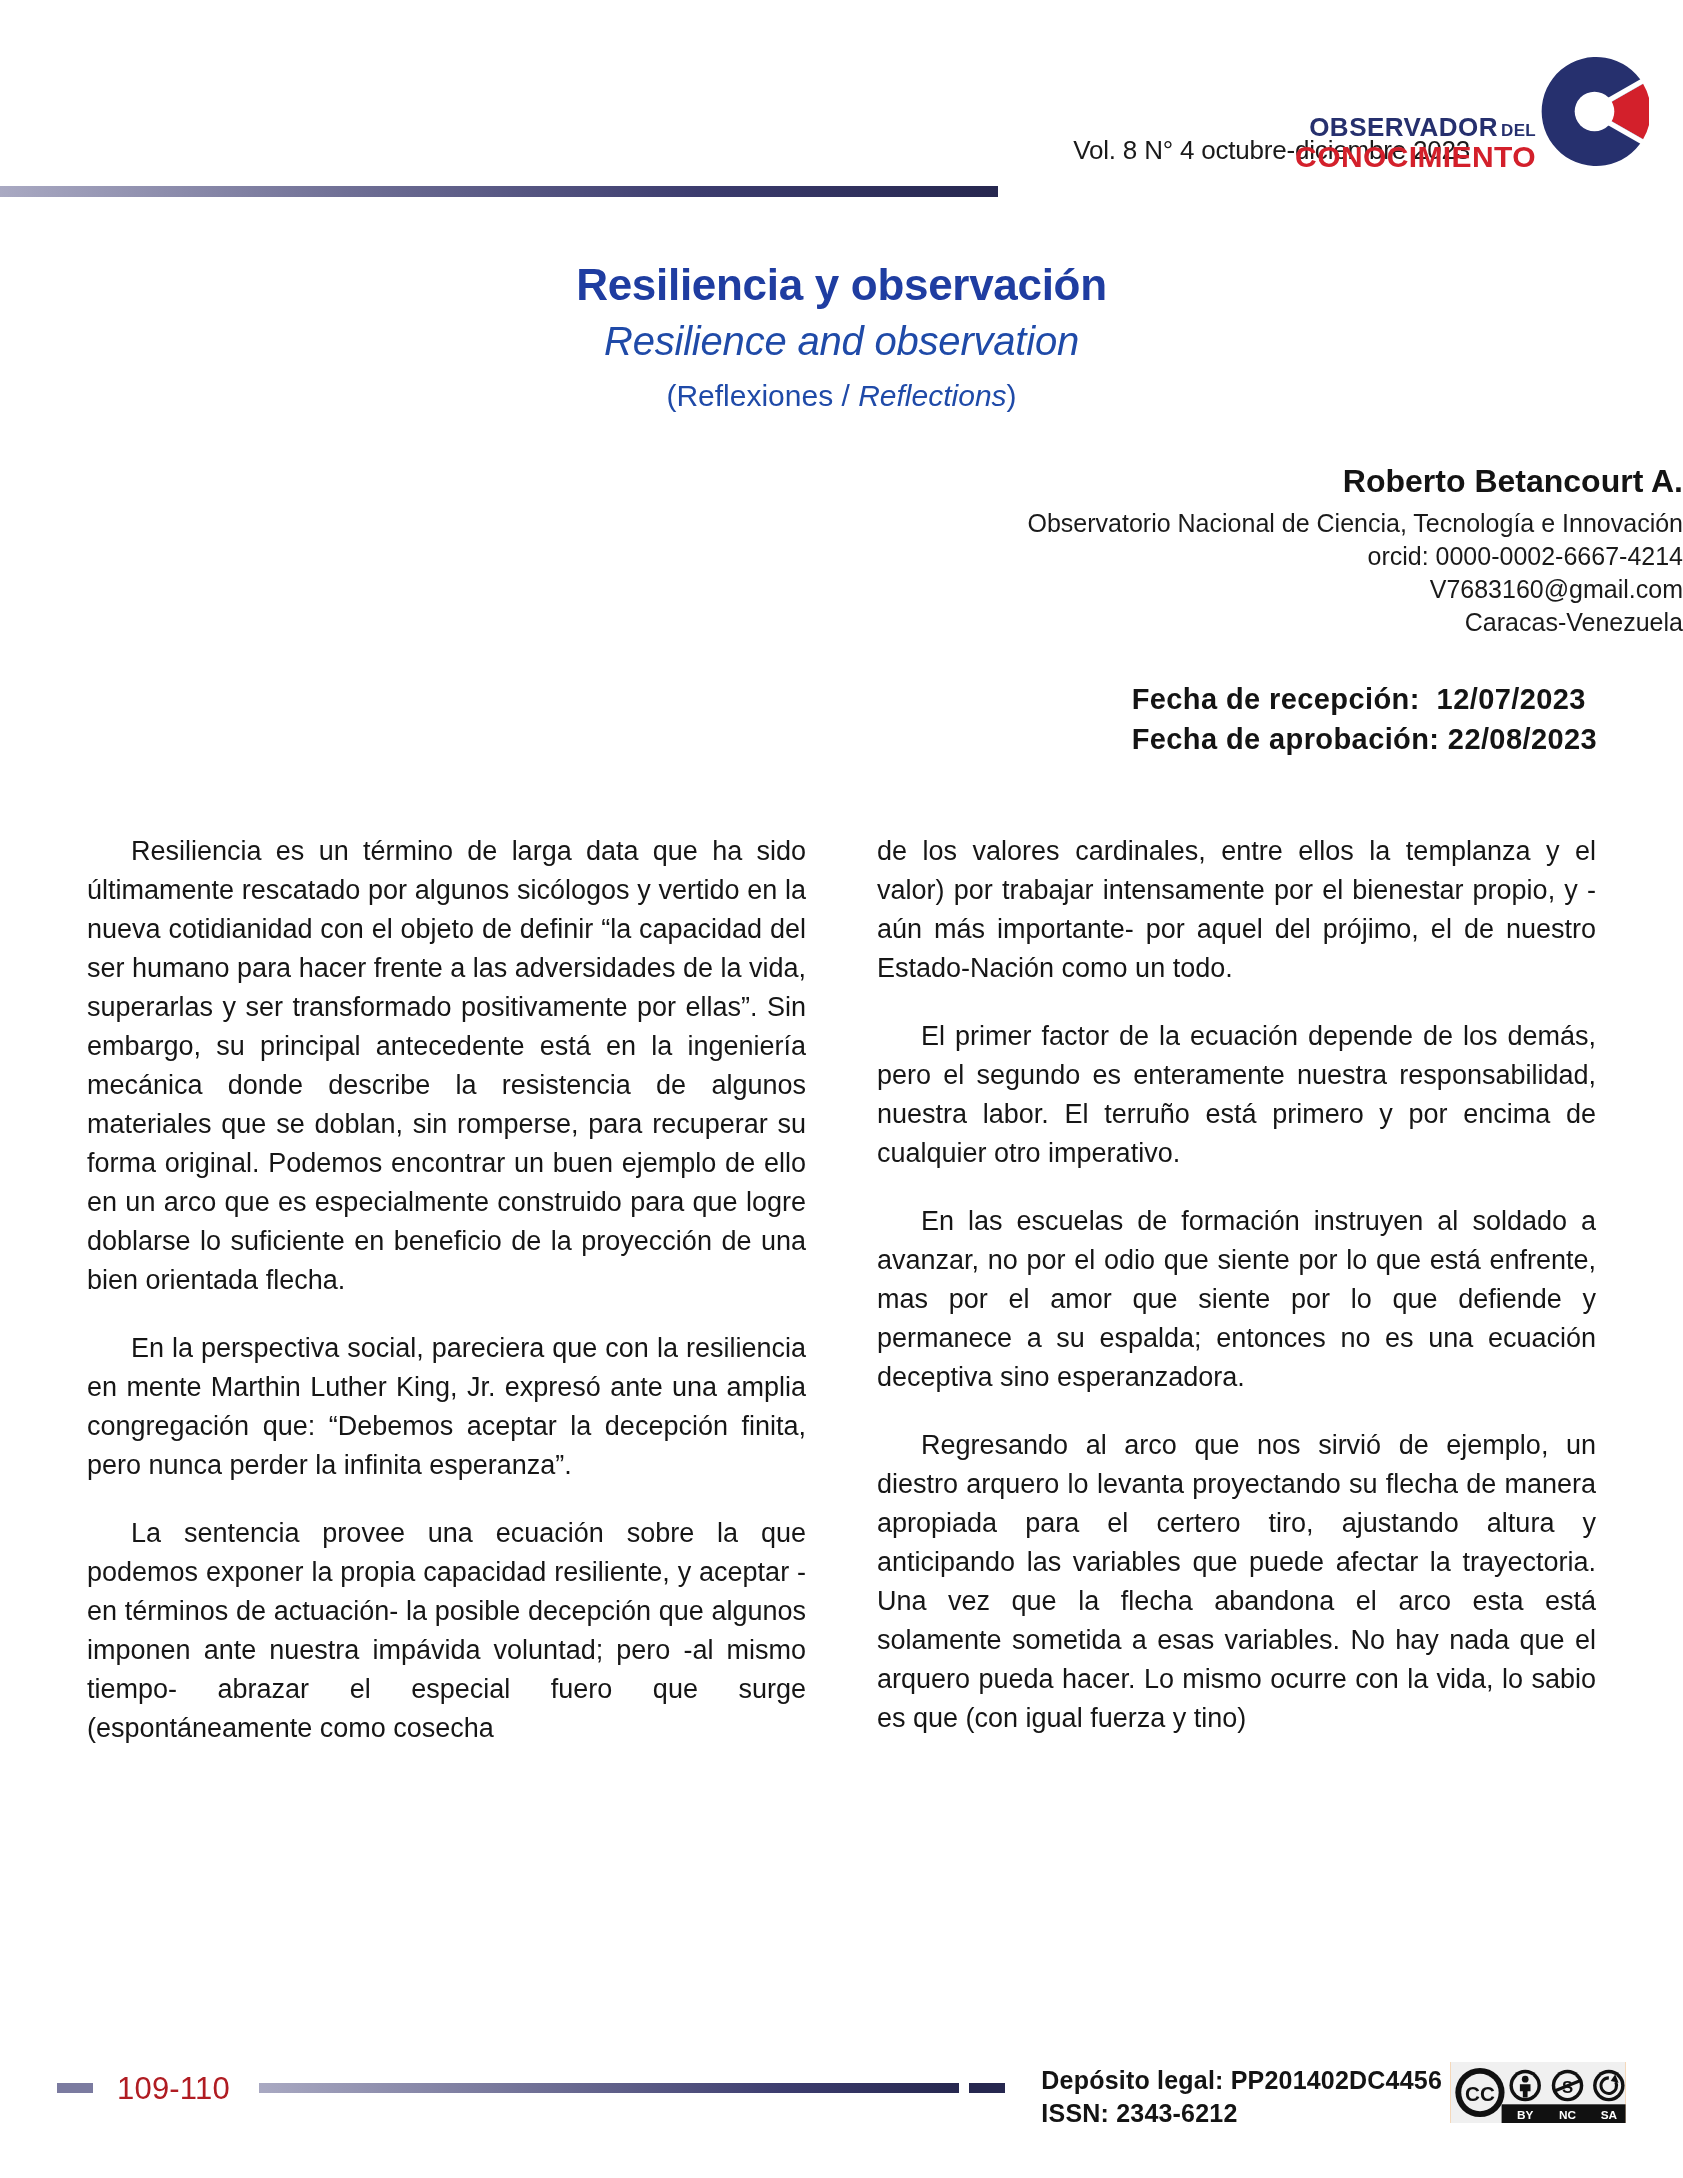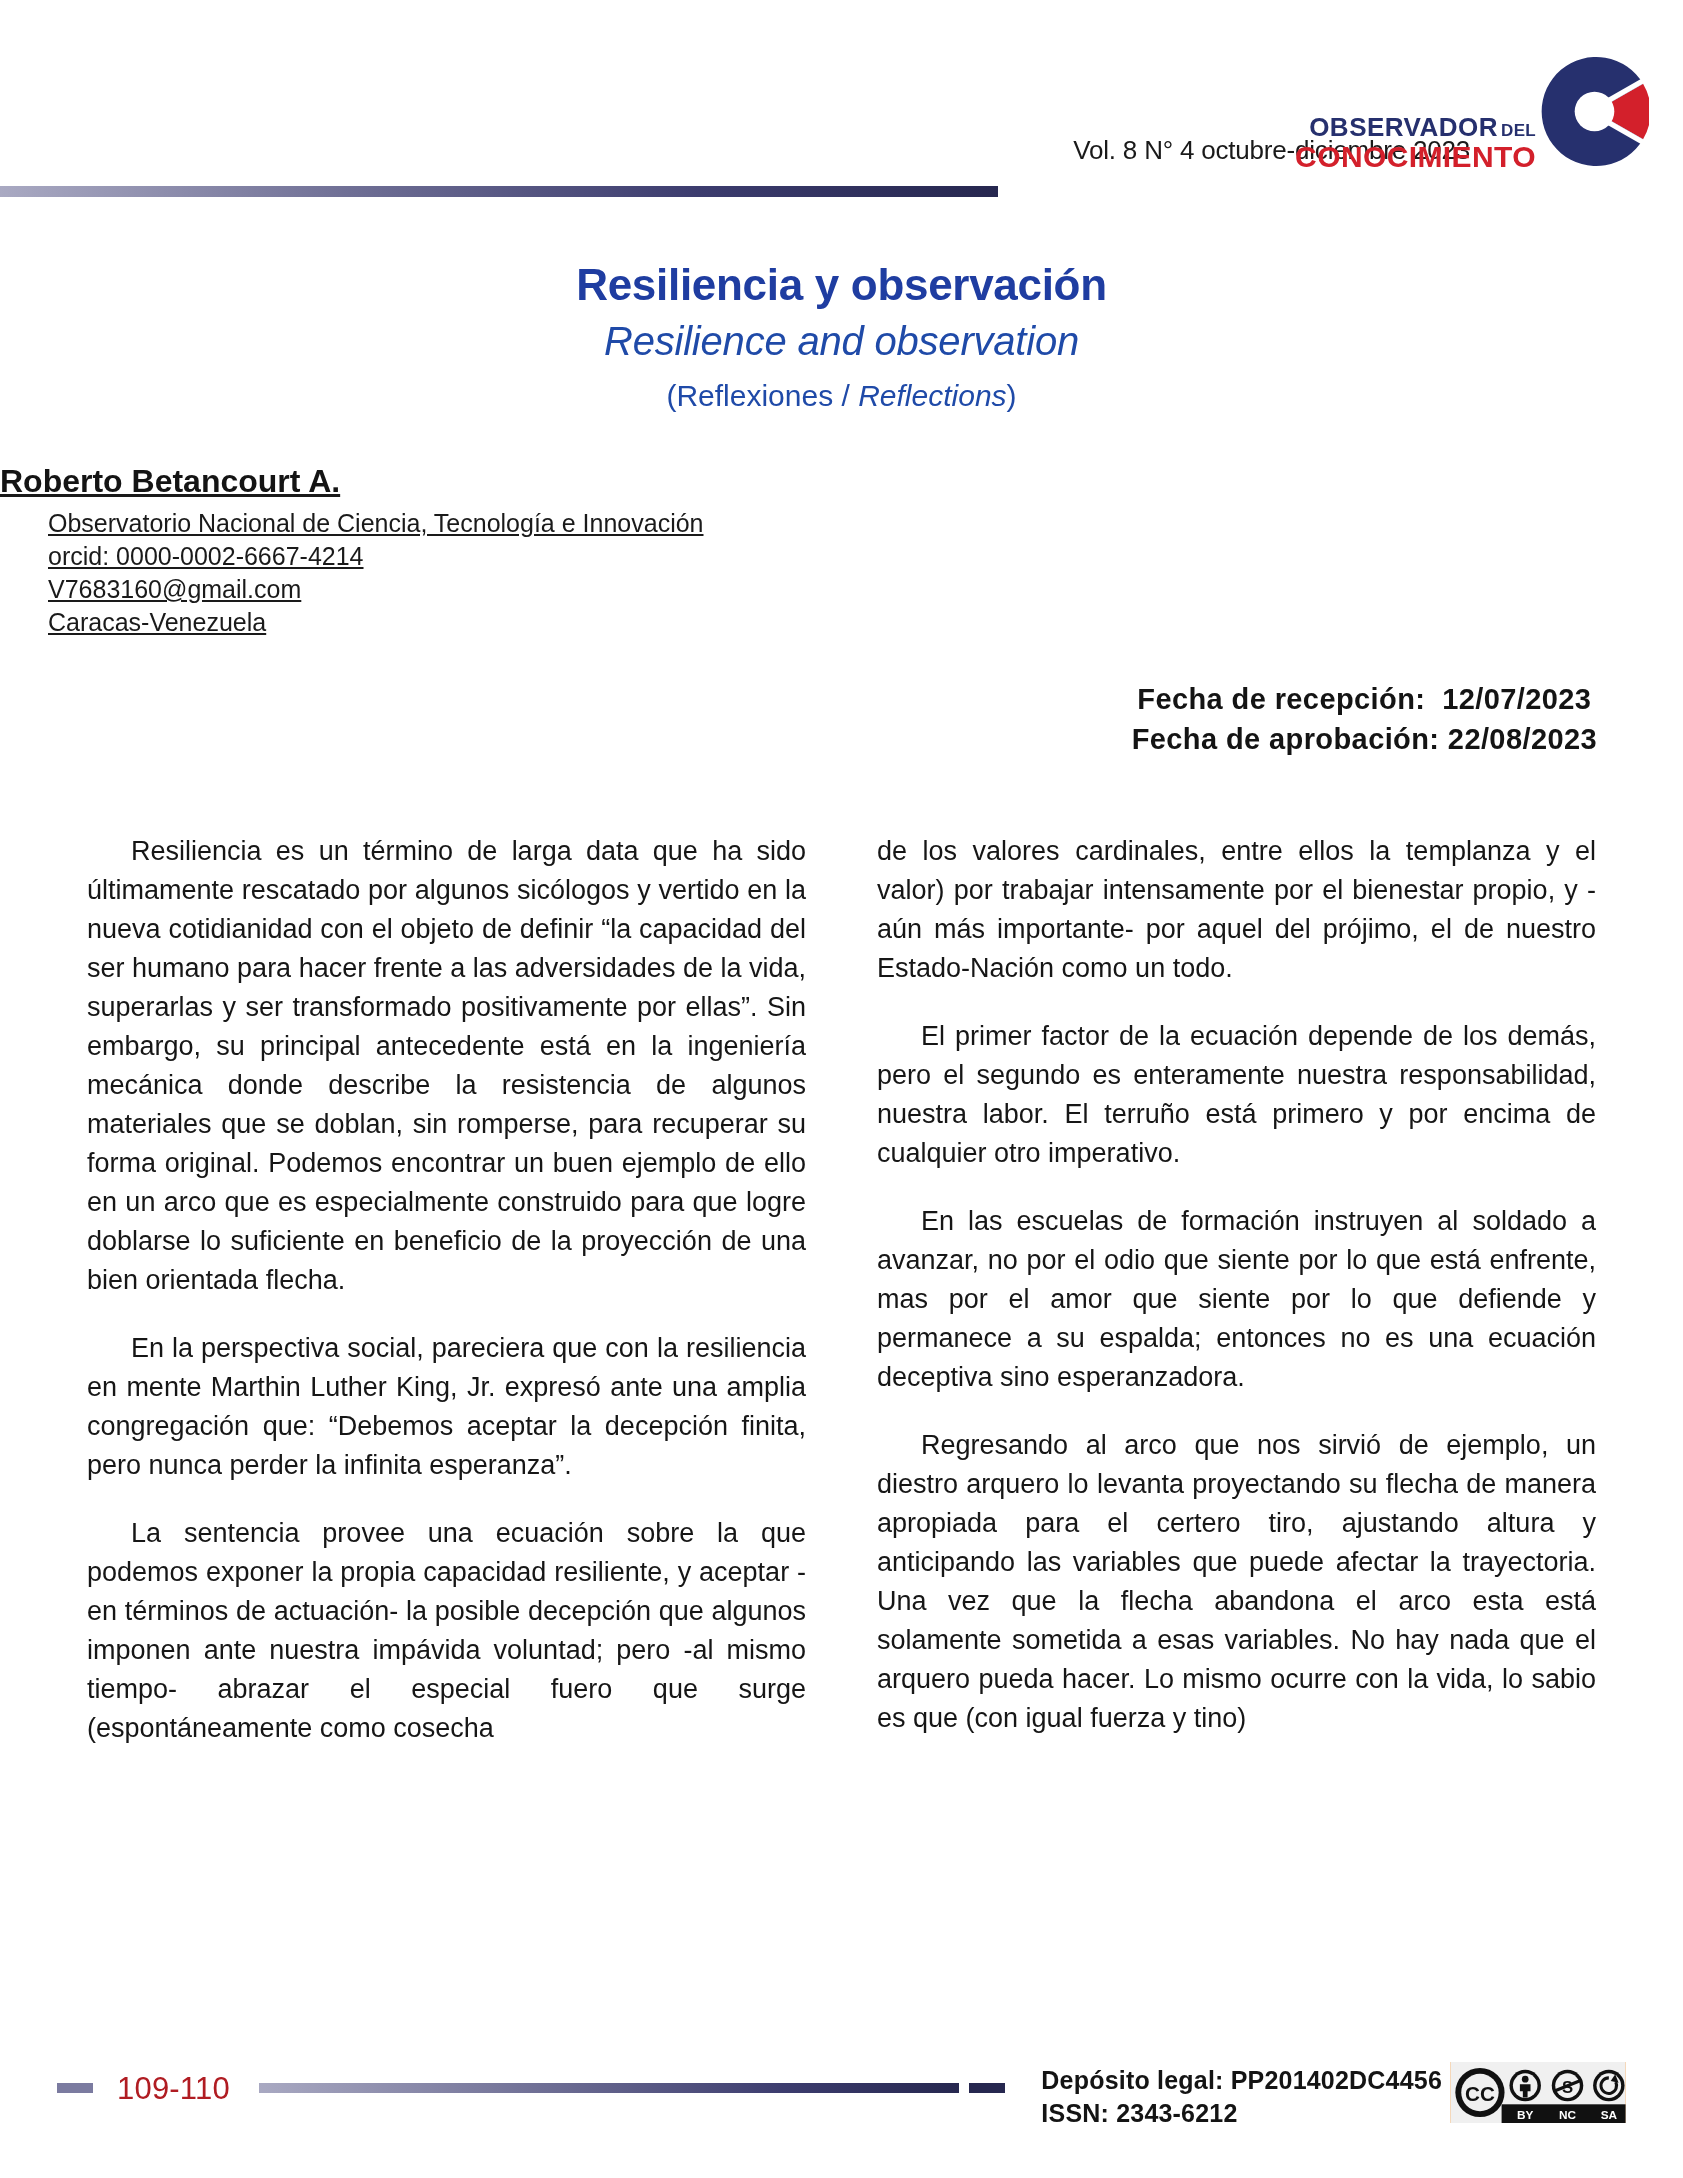--- a/index.html
+++ b/index.html
@@ -117,42 +117,41 @@
     line-height: 1.2;
   }
   .art-kind i { font-style: italic; }
 
   
   .author-block {
     position: absolute;
     top: 460px;
     left: 0;
     width: 1683px;
-    text-align: left;
+    text-align: right;
     line-height: 1.33;
-    text-decoration: underline;
   }
   .author-name {
     font-size: 32px;
     font-weight: bold;
     color: #141414;
     margin-bottom: 4px;
   }
   .author-line {
     font-size: 25px;
     color: #1a1a1a;
     padding-left: 48px;
   }
 
   
   .dates {
     position: absolute;
     top: 679px;
     right: 86px;
-    text-align: center;
+    text-align: left;
     line-height: 1.38;
   }
   .date-row {
     font-size: 29px;
     font-weight: bold;
     color: #141414;
     letter-spacing: 0.4px;
     white-space: pre;
   }
 

